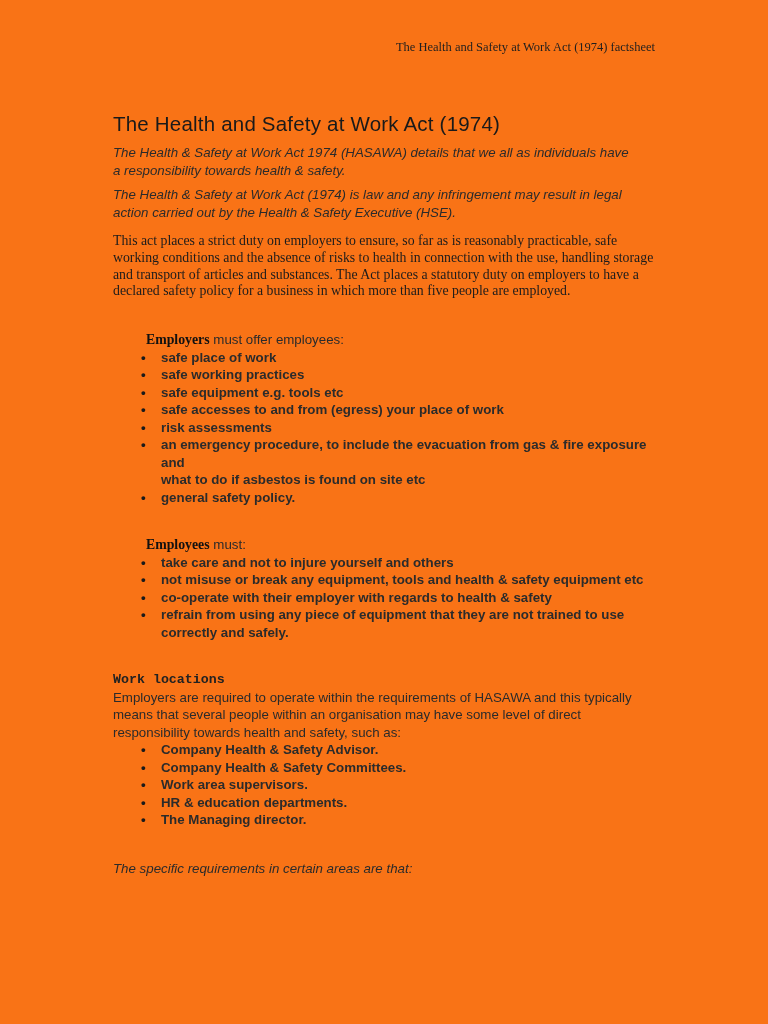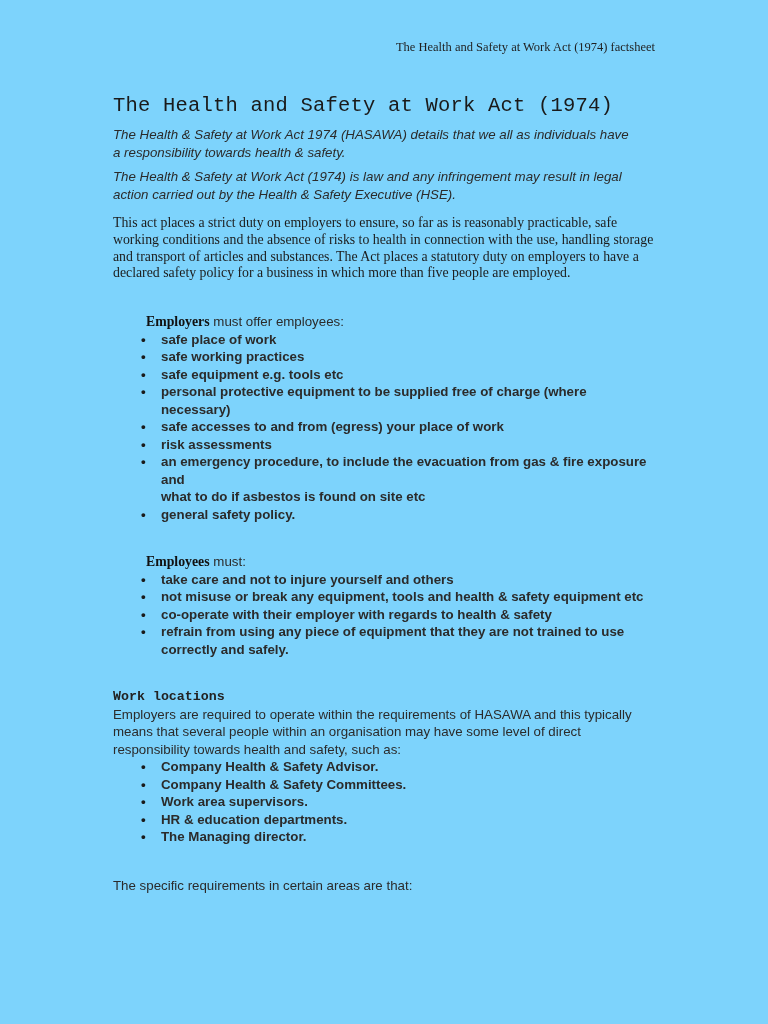--- a/index.html
+++ b/index.html
@@ -4,40 +4,40 @@
 <style>
   html, body {
     margin: 0;
     padding: 0;
     background: #ffffff;
   }
   .page {
     position: relative;
     width: 768px;
     height: 1024px;
-    background: #7dd3fc;
+    background: #f97316;
     overflow: hidden;
     box-sizing: border-box;
     padding: 40px 113px 0 113px;
     color: #2b2b2b;
   }
 
   
   .doc-header {
     text-align: right;
     font-family: "Liberation Serif", "DejaVu Serif", serif;
     font-size: 12.5px;
     line-height: 15px;
     color: #1f1f1f;
   }
 
   
   .doc-title {
-    margin-top: 38px;
-    font-family: Liberation Mono, monospace;
+    margin-top: 56px;
+    font-family: Liberation Sans, sans-serif;
     font-size: 20.5px;
     line-height: 26px;
     color: #1a1a1a;
     letter-spacing: 0.2px;
   }
 
   
   .para {
     font-family: "Liberation Sans", "DejaVu Sans", sans-serif;
     font-size: 13.3px;
@@ -128,21 +128,20 @@
 and transport of articles and substances.  The Act places a statutory duty on employers to have a
 declared safety policy for a business in which more than five people are employed.</div>
 
   <div class="lead sec-gap-lg">
     <span class="lead-bold">Employers</span><span class="lead-rest"> must offer employees:</span>
   </div>
   <ul class="bullets">
     <li>safe place of work</li>
     <li>safe working practices</li>
     <li>safe equipment e.g. tools etc</li>
-    <li>personal protective equipment to be supplied free of charge (where necessary)</li>
     <li>safe accesses to and from (egress) your place of work</li>
     <li>risk assessments</li>
     <li>an emergency procedure, to include the evacuation from gas &amp; fire exposure and
 what to do if asbestos is found on site etc</li>
     <li>general safety policy.</li>
   </ul>
 
   <div class="lead sec-gap-xl">
     <span class="lead-bold">Employees</span><span class="lead-rest"> must:</span>
   </div>
@@ -159,15 +158,15 @@
 means that several people within an organisation may have some level of direct
 responsibility towards health and safety, such as:</div>
   <ul class="bullets">
     <li>Company Health &amp; Safety Advisor.</li>
     <li>Company Health &amp; Safety Committees.</li>
     <li>Work area supervisors.</li>
     <li>HR &amp; education departments.</li>
     <li>The Managing director.</li>
   </ul>
 
-  <div class="para" style="margin-top:31px;">The specific requirements in certain areas are that:</div>
+  <div class="para" style="margin-top:31px;font-style:italic;">The specific requirements in certain areas are that:</div>
 
 </div>
 
 </body></html>

